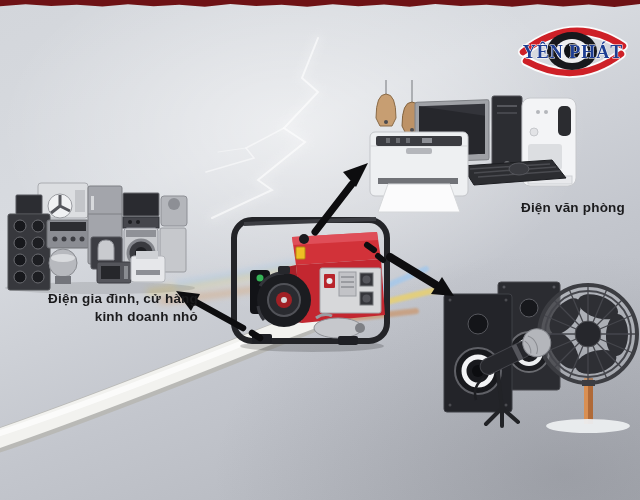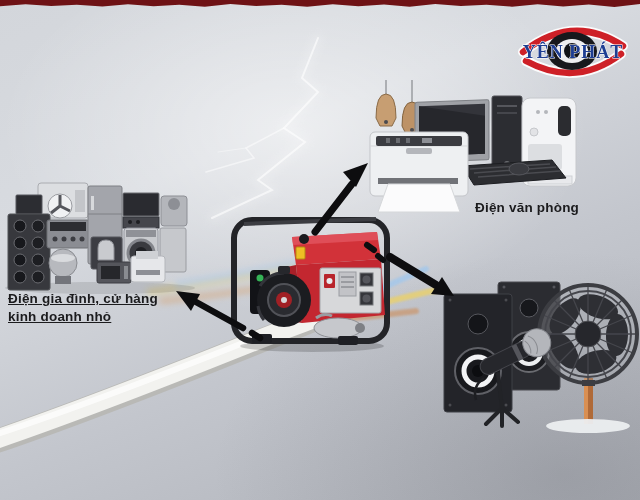--- a/index.html
+++ b/index.html
@@ -11,23 +11,23 @@
       radial-gradient(ellipse 500px 320px at 88% 95%, rgba(90,92,100,.25), rgba(0,0,0,0) 70%),
       linear-gradient(158deg, var(--background-top,#d3d6db) 0%, #d8dbe0 32%, #c3c6cd 62%, var(--background-bottom,#aeb1b8) 100%);
   }
   .layer{position:absolute;left:0;top:0;width:640px;height:500px;pointer-events:none;}
   #top-strip{
     position:absolute;left:0;top:0;width:640px;height:9px;background:var(--top-strip,#6e1215);
     clip-path:polygon(0 0,100% 0,100% 45%,96% 78%,92% 50%,88% 72%,84% 46%,80% 74%,76% 52%,72% 68%,68% 44%,64% 76%,60% 50%,56% 70%,52% 46%,48% 74%,44% 52%,40% 66%,36% 44%,32% 76%,28% 52%,24% 70%,20% 46%,16% 72%,12% 52%,8% 66%,4% 46%,0 70%);
   }
   .label{
     position:absolute;color:var(--label-text,#1b1b1d);font-weight:bold;
-    text-align:left;white-space:pre-line;line-height:1.35;letter-spacing:.2px;
+    text-align:right;white-space:pre-line;line-height:1.35;letter-spacing:.2px;
   }
-  #label-home{left:8px;top:290px;width:190px;font-size:13.5px;text-decoration:underline;}
+  #label-home{left:8px;top:290px;width:190px;font-size:13.5px;}
   #label-office{left:475px;top:199px;width:150px;font-size:13.5px;}
   #label-event{left:332px;top:353px;width:138px;font-size:13.5px;}
   .illu{position:absolute;}
   #illu-home{left:0;top:166px;width:208px;height:128px;}
   #illu-office{left:366px;top:80px;width:232px;height:138px;}
   #illu-event{left:436px;top:274px;width:208px;height:160px;}
   #illu-generator{left:226px;top:210px;width:170px;height:142px;}
   #logo{position:absolute;left:516px;top:22px;width:114px;height:58px;}
   svg{display:block;}
 </style>

